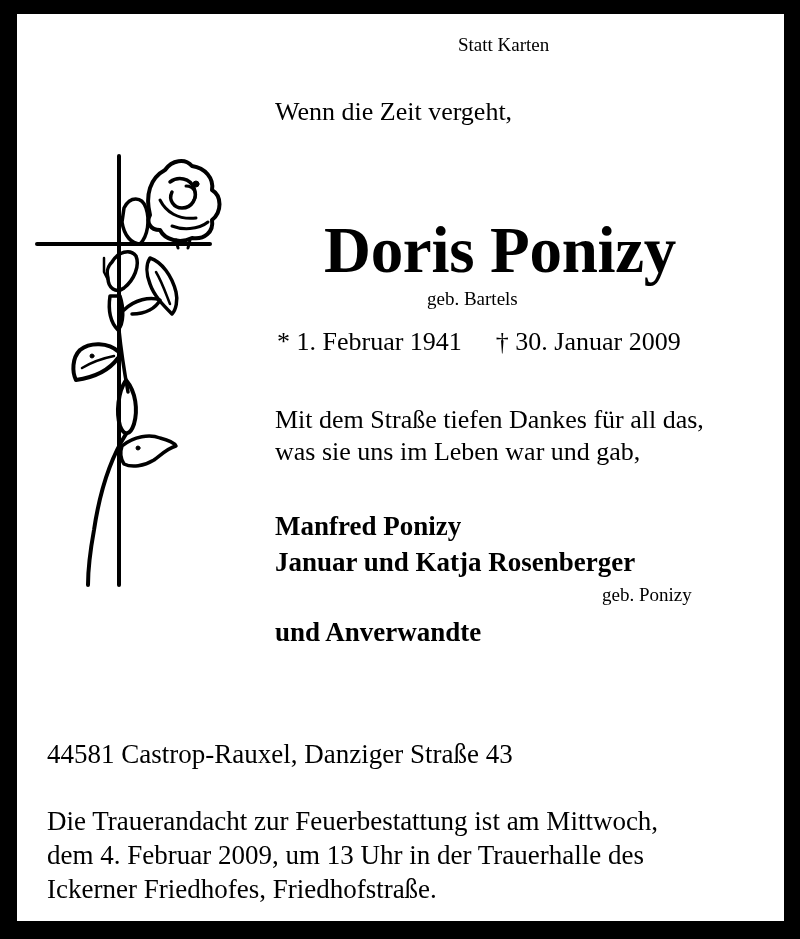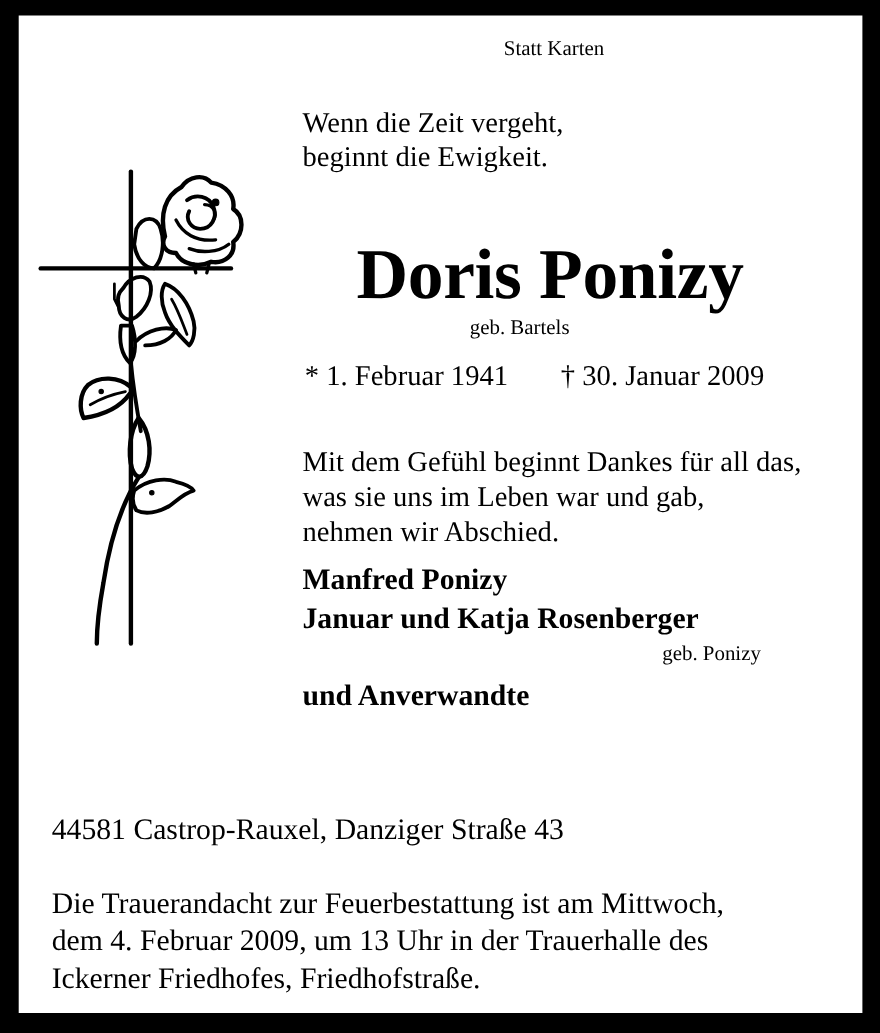--- a/index.html
+++ b/index.html
@@ -48,21 +48,21 @@
       left: 427px; top: 287px;
       font-size: 19px;
       line-height: 24px;
       text-align: right;
     }
     .dates {
       left: 277px; top: 326px;
       font-size: 26px;
       line-height: 32px;
     }
-    .dates .death { margin-left: 48px; }
+    .dates .death { margin-left: 34px; }
     .thanks {
       left: 275px; top: 404px;
       font-size: 26px;
       line-height: 32px;
     }
     .mourners {
       left: 275px; top: 508px;
       font-size: 27px;
       font-weight: bold;
       line-height: 36px;
@@ -98,21 +98,20 @@
   </style>
 </head>
 <body>
 
 <div class="frame"></div>
 
 <div class="abs statt">Statt Karten</div>
 
 <div class="abs motto">
   <div>Wenn die Zeit vergeht,</div>
-  <div>beginnt die Ewigkeit.</div>
 </div>
 
 <svg class="illustration" viewBox="30 150 200 440" xmlns="http://www.w3.org/2000/svg">
   <g fill="none" stroke="#000" stroke-linecap="round" stroke-linejoin="round">
 
     <line x1="119" y1="156" x2="119" y2="585" stroke-width="4"></line>
     <line x1="37" y1="244" x2="210" y2="244" stroke-width="4"></line>
 
     <path d="M150 215 C 145 195, 150 178, 165 170 C 172 160, 185 158, 192 166 C 205 168, 214 178, 212 190 C 222 196, 222 212, 212 220 C 214 232, 204 240, 192 238 C 180 244, 165 240, 160 230 C 150 230, 146 222, 150 215 Z" stroke-width="4"></path>
     <path d="M170 182 C 178 176, 190 178, 194 188 C 198 198, 192 208, 182 208 C 174 208, 168 200, 172 192" stroke-width="3.5"></path>
@@ -147,23 +146,22 @@
 </svg>
 
 <div class="abs name">Doris Ponizy</div>
 <div class="abs maiden">geb. Bartels</div>
 
 <div class="abs dates">
   <span>* 1. Februar 1941</span><span class="death">† 30. Januar 2009</span>
 </div>
 
 <div class="abs thanks">
-  <div>Mit dem Gefühl beginnt Dankes für all das,</div>
+  <div>Mit dem Straße tiefen Dankes für all das,</div>
   <div>was sie uns im Leben war und gab,</div>
-  <div>nehmen wir Abschied.</div>
 </div>
 
 <div class="abs mourners">
   <div>Manfred Ponizy</div>
   <div>Januar und Katja Rosenberger</div>
 </div>
 <div class="abs mourner-note">geb. Ponizy</div>
 <div class="abs relatives">und Anverwandte</div>
 
 <div class="abs address">44581 Castrop-Rauxel, Danziger Straße 43</div>

